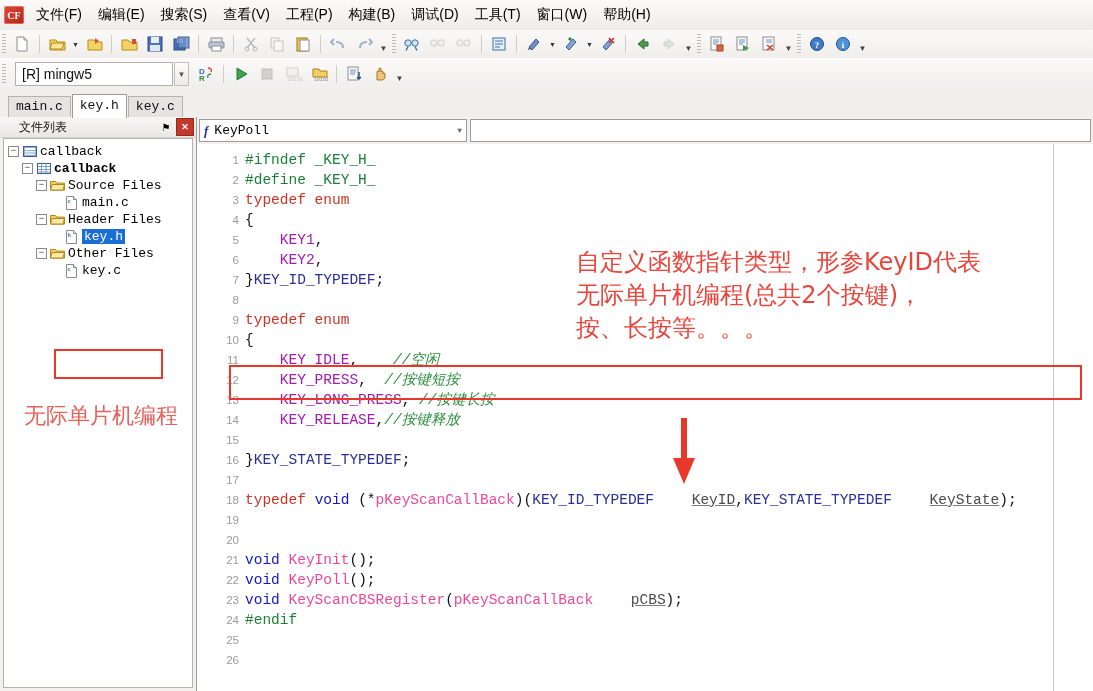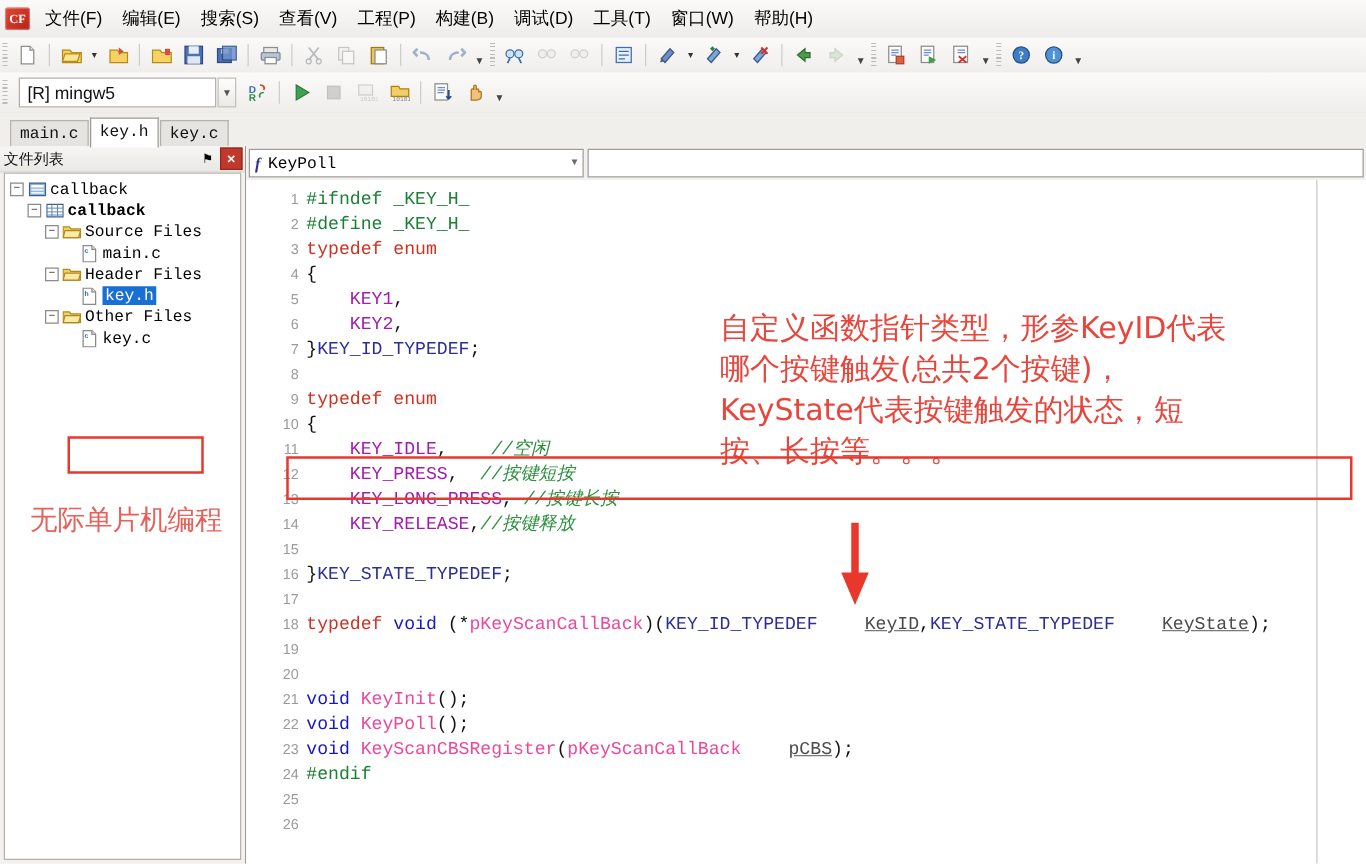--- a/index.html
+++ b/index.html
@@ -94,21 +94,21 @@
 
   
   .leftpanel {
     position: absolute; left: 0; top: 117px; width: 196px; height: 574px;
     background: #f2f1ef; border-right: 1px solid #9d9b97;
   }
   .panel-header {
     height: 20px; display: flex; align-items: center;
     background: linear-gradient(#f7f6f4,#eae8e5);
     border-bottom: 1px solid #d7d5d1;
-    padding-left: 3px;
+    padding-left: 19px;
   }
   .panel-title { font-size: 12px; color: #111; flex: 1; }
   .pin-btn, .close-btn {
     width: 16px; height: 16px; margin-right: 2px;
     display: flex; align-items: center; justify-content: center;
     font-size: 10px;
   }
   .close-btn { background: #c0392b; color: #fff; font-weight: bold; font-size: 9px;
     border:1px solid #96281b; }
   .tree {
@@ -592,22 +592,21 @@
       <div class="margin-guide"></div>
       <div class="code" id="code-host"><div class="cline"><span class="lnum">1</span><span class="ctext"><span class="pre">#ifndef _KEY_H_</span></span></div><div class="cline"><span class="lnum">2</span><span class="ctext"><span class="pre">#define _KEY_H_</span></span></div><div class="cline"><span class="lnum">3</span><span class="ctext"><span class="kw">typedef enum</span></span></div><div class="cline"><span class="lnum">4</span><span class="ctext"><span class="pun">{</span></span></div><div class="cline"><span class="lnum">5</span><span class="ctext"><span class="enumv">    KEY1</span><span class="pun">,</span></span></div><div class="cline"><span class="lnum">6</span><span class="ctext"><span class="enumv">    KEY2</span><span class="pun">,</span></span></div><div class="cline"><span class="lnum">7</span><span class="ctext"><span class="pun">}</span><span class="tname">KEY_ID_TYPEDEF</span><span class="pun">;</span></span></div><div class="cline"><span class="lnum">8</span><span class="ctext"></span></div><div class="cline"><span class="lnum">9</span><span class="ctext"><span class="kw">typedef enum</span></span></div><div class="cline"><span class="lnum">10</span><span class="ctext"><span class="pun">{</span></span></div><div class="cline"><span class="lnum">11</span><span class="ctext"><span class="enumv">    KEY_IDLE</span><span class="pun">,    </span><span class="cmt">//空闲</span></span></div><div class="cline"><span class="lnum">12</span><span class="ctext"><span class="enumv">    KEY_PRESS</span><span class="pun">,  </span><span class="cmt">//按键短按</span></span></div><div class="cline"><span class="lnum">13</span><span class="ctext"><span class="enumv">    KEY_LONG_PRESS</span><span class="pun">, </span><span class="cmt">//按键长按</span></span></div><div class="cline"><span class="lnum">14</span><span class="ctext"><span class="enumv">    KEY_RELEASE</span><span class="pun">,</span><span class="cmt">//按键释放</span></span></div><div class="cline"><span class="lnum">15</span><span class="ctext"></span></div><div class="cline"><span class="lnum">16</span><span class="ctext"><span class="pun">}</span><span class="tname">KEY_STATE_TYPEDEF</span><span class="pun">;</span></span></div><div class="cline"><span class="lnum">17</span><span class="ctext"></span></div><div class="cline"><span class="lnum">18</span><span class="ctext"><span class="kw">typedef </span><span class="kwb">void</span><span class="pun"> (*</span><span class="ident">pKeyScanCallBack</span><span class="pun">)(</span><span class="tname">KEY_ID_TYPEDEF</span><span class="pun"> </span><span class="spell">KeyID</span><span class="pun">,</span><span class="tname">KEY_STATE_TYPEDEF</span><span class="pun"> </span><span class="spell">KeyState</span><span class="pun">);</span></span></div><div class="cline"><span class="lnum">19</span><span class="ctext"></span></div><div class="cline"><span class="lnum">20</span><span class="ctext"></span></div><div class="cline"><span class="lnum">21</span><span class="ctext"><span class="kwb">void</span><span class="pun"> </span><span class="ident">KeyInit</span><span class="pun">();</span></span></div><div class="cline"><span class="lnum">22</span><span class="ctext"><span class="kwb">void</span><span class="pun"> </span><span class="ident">KeyPoll</span><span class="pun">();</span></span></div><div class="cline"><span class="lnum">23</span><span class="ctext"><span class="kwb">void</span><span class="pun"> </span><span class="ident">KeyScanCBSRegister</span><span class="pun">(</span><span class="ident">pKeyScanCallBack</span><span class="pun"> </span><span class="spell">pCBS</span><span class="pun">);</span></span></div><div class="cline"><span class="lnum">24</span><span class="ctext"><span class="pre">#endif</span></span></div><div class="cline"><span class="lnum">25</span><span class="ctext"></span></div><div class="cline"><span class="lnum">26</span><span class="ctext"></span></div></div>
     </div>
 
   </div>
 
   <div class="redbox-code"></div>
 
   <div class="annot" id="annot-host">
       <div>自定义函数指针类型，形参KeyID代表</div>
-      <div>哪个按键触发(总共2个按键)，</div>
-      <div>KeyState代表按键触发的状态，短</div>
+      <div>无际单片机编程(总共2个按键)，</div>
       <div>按、长按等。。。</div>
     </div>
 
   <div class="arrow">
     <svg width="28" height="68" viewBox="0 0 28 68">
       <path d="M14 0 L14 46" stroke="#e8382c" stroke-width="6" fill="none"></path>
       <path d="M14 66 L3 40 L25 40 Z" fill="#e8382c"></path>
     </svg>
   </div>
 

